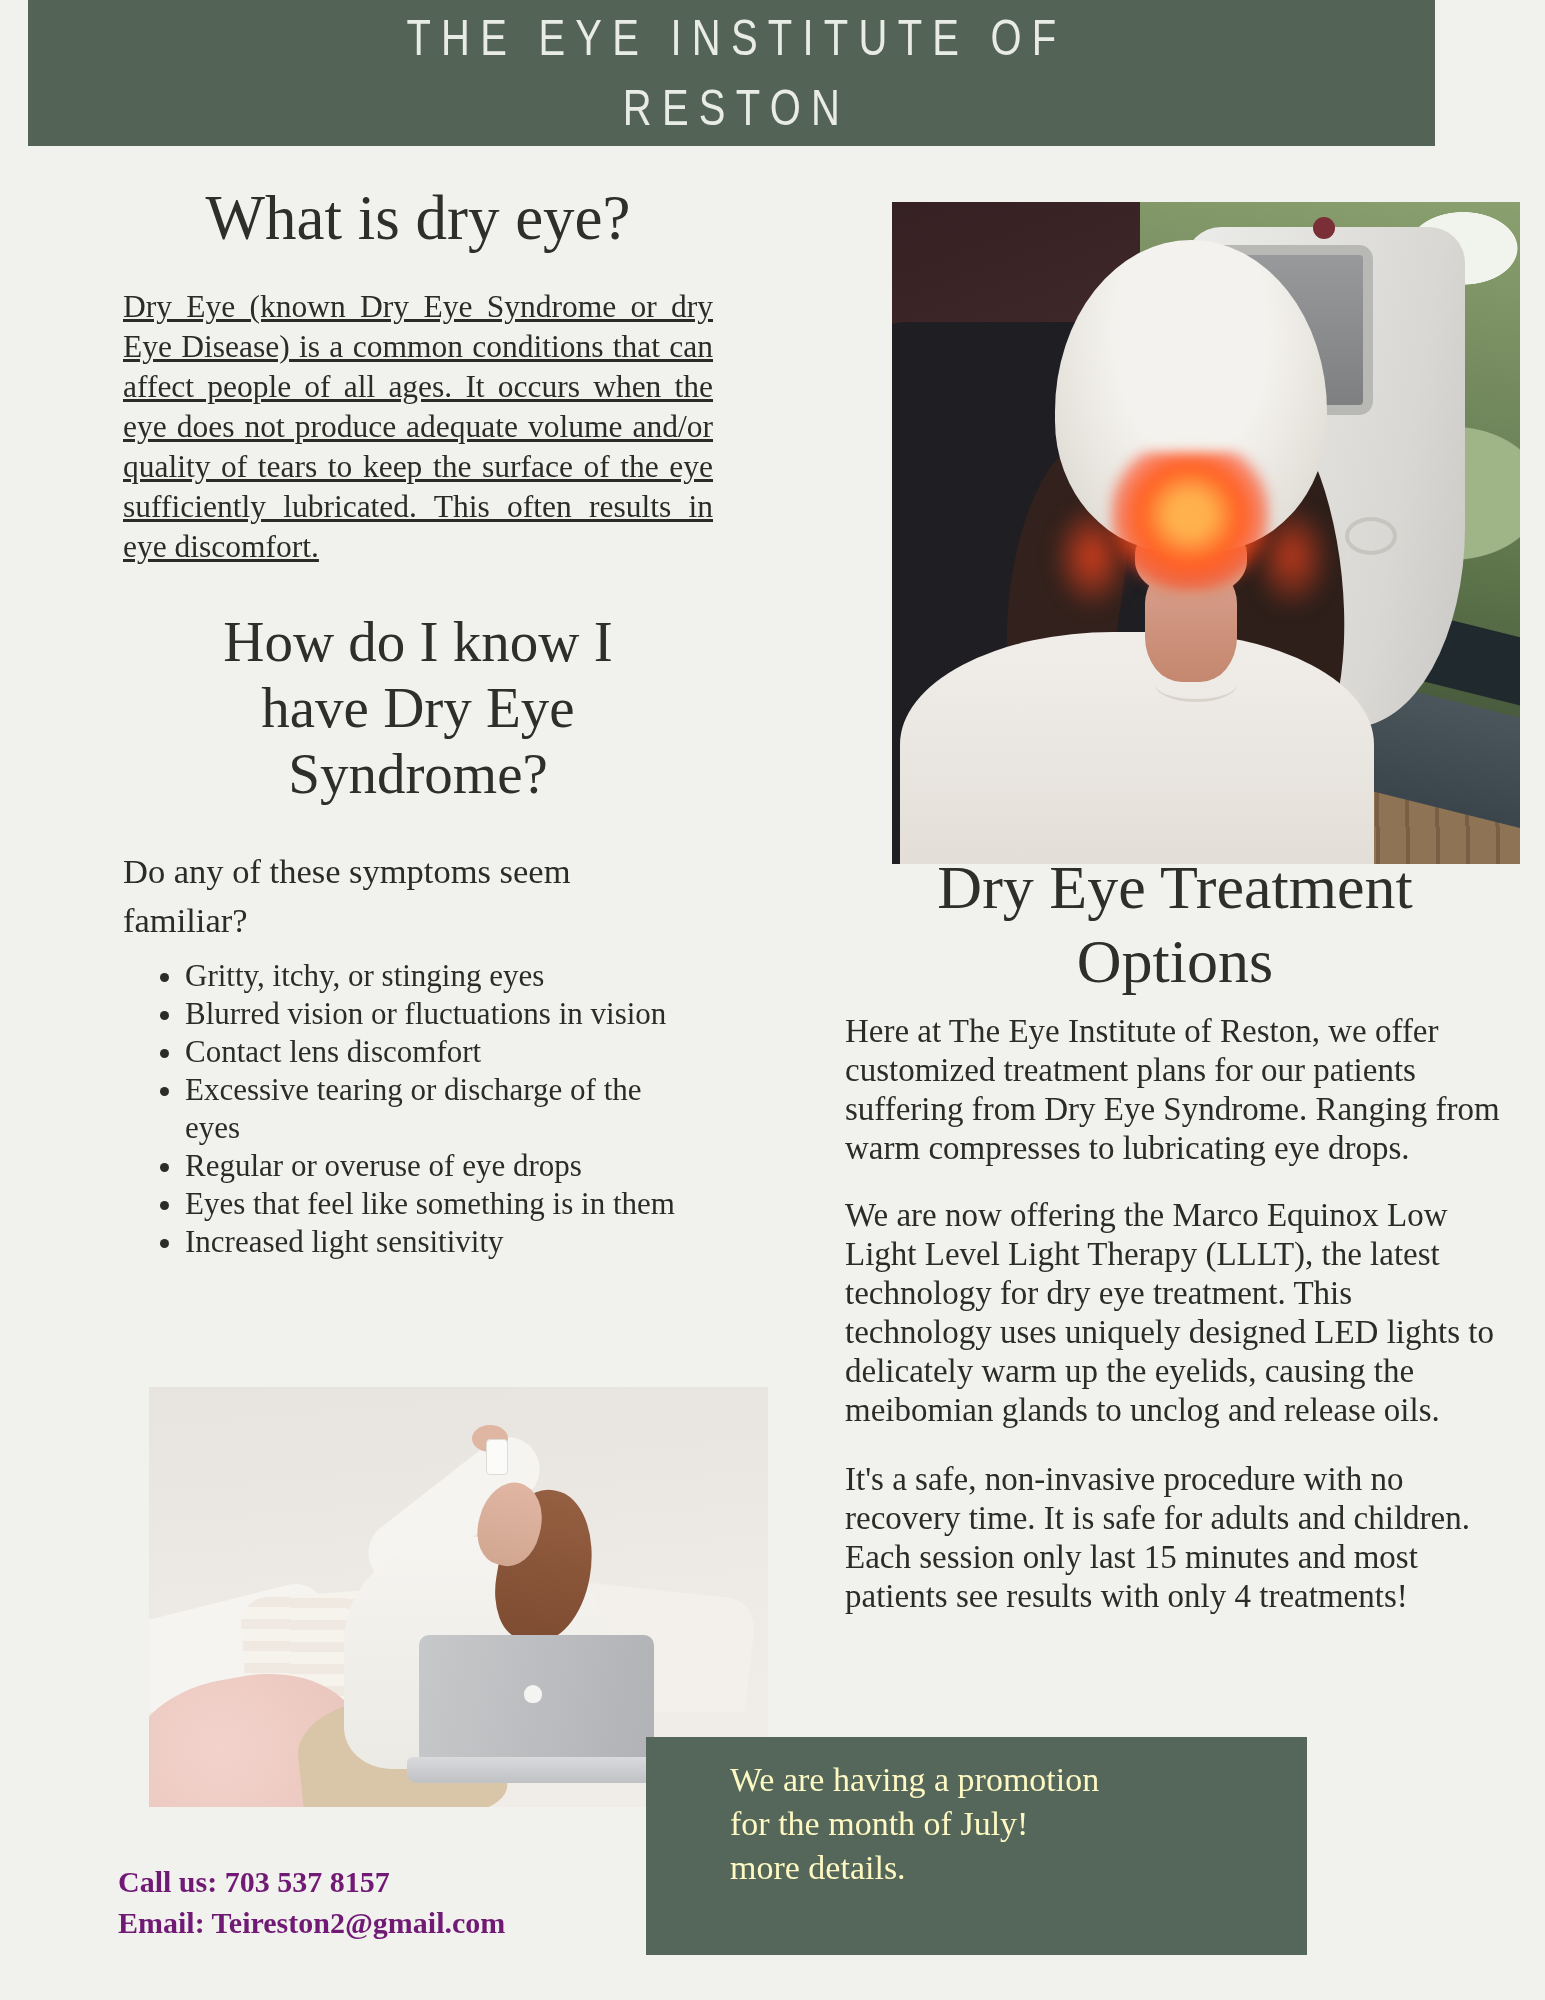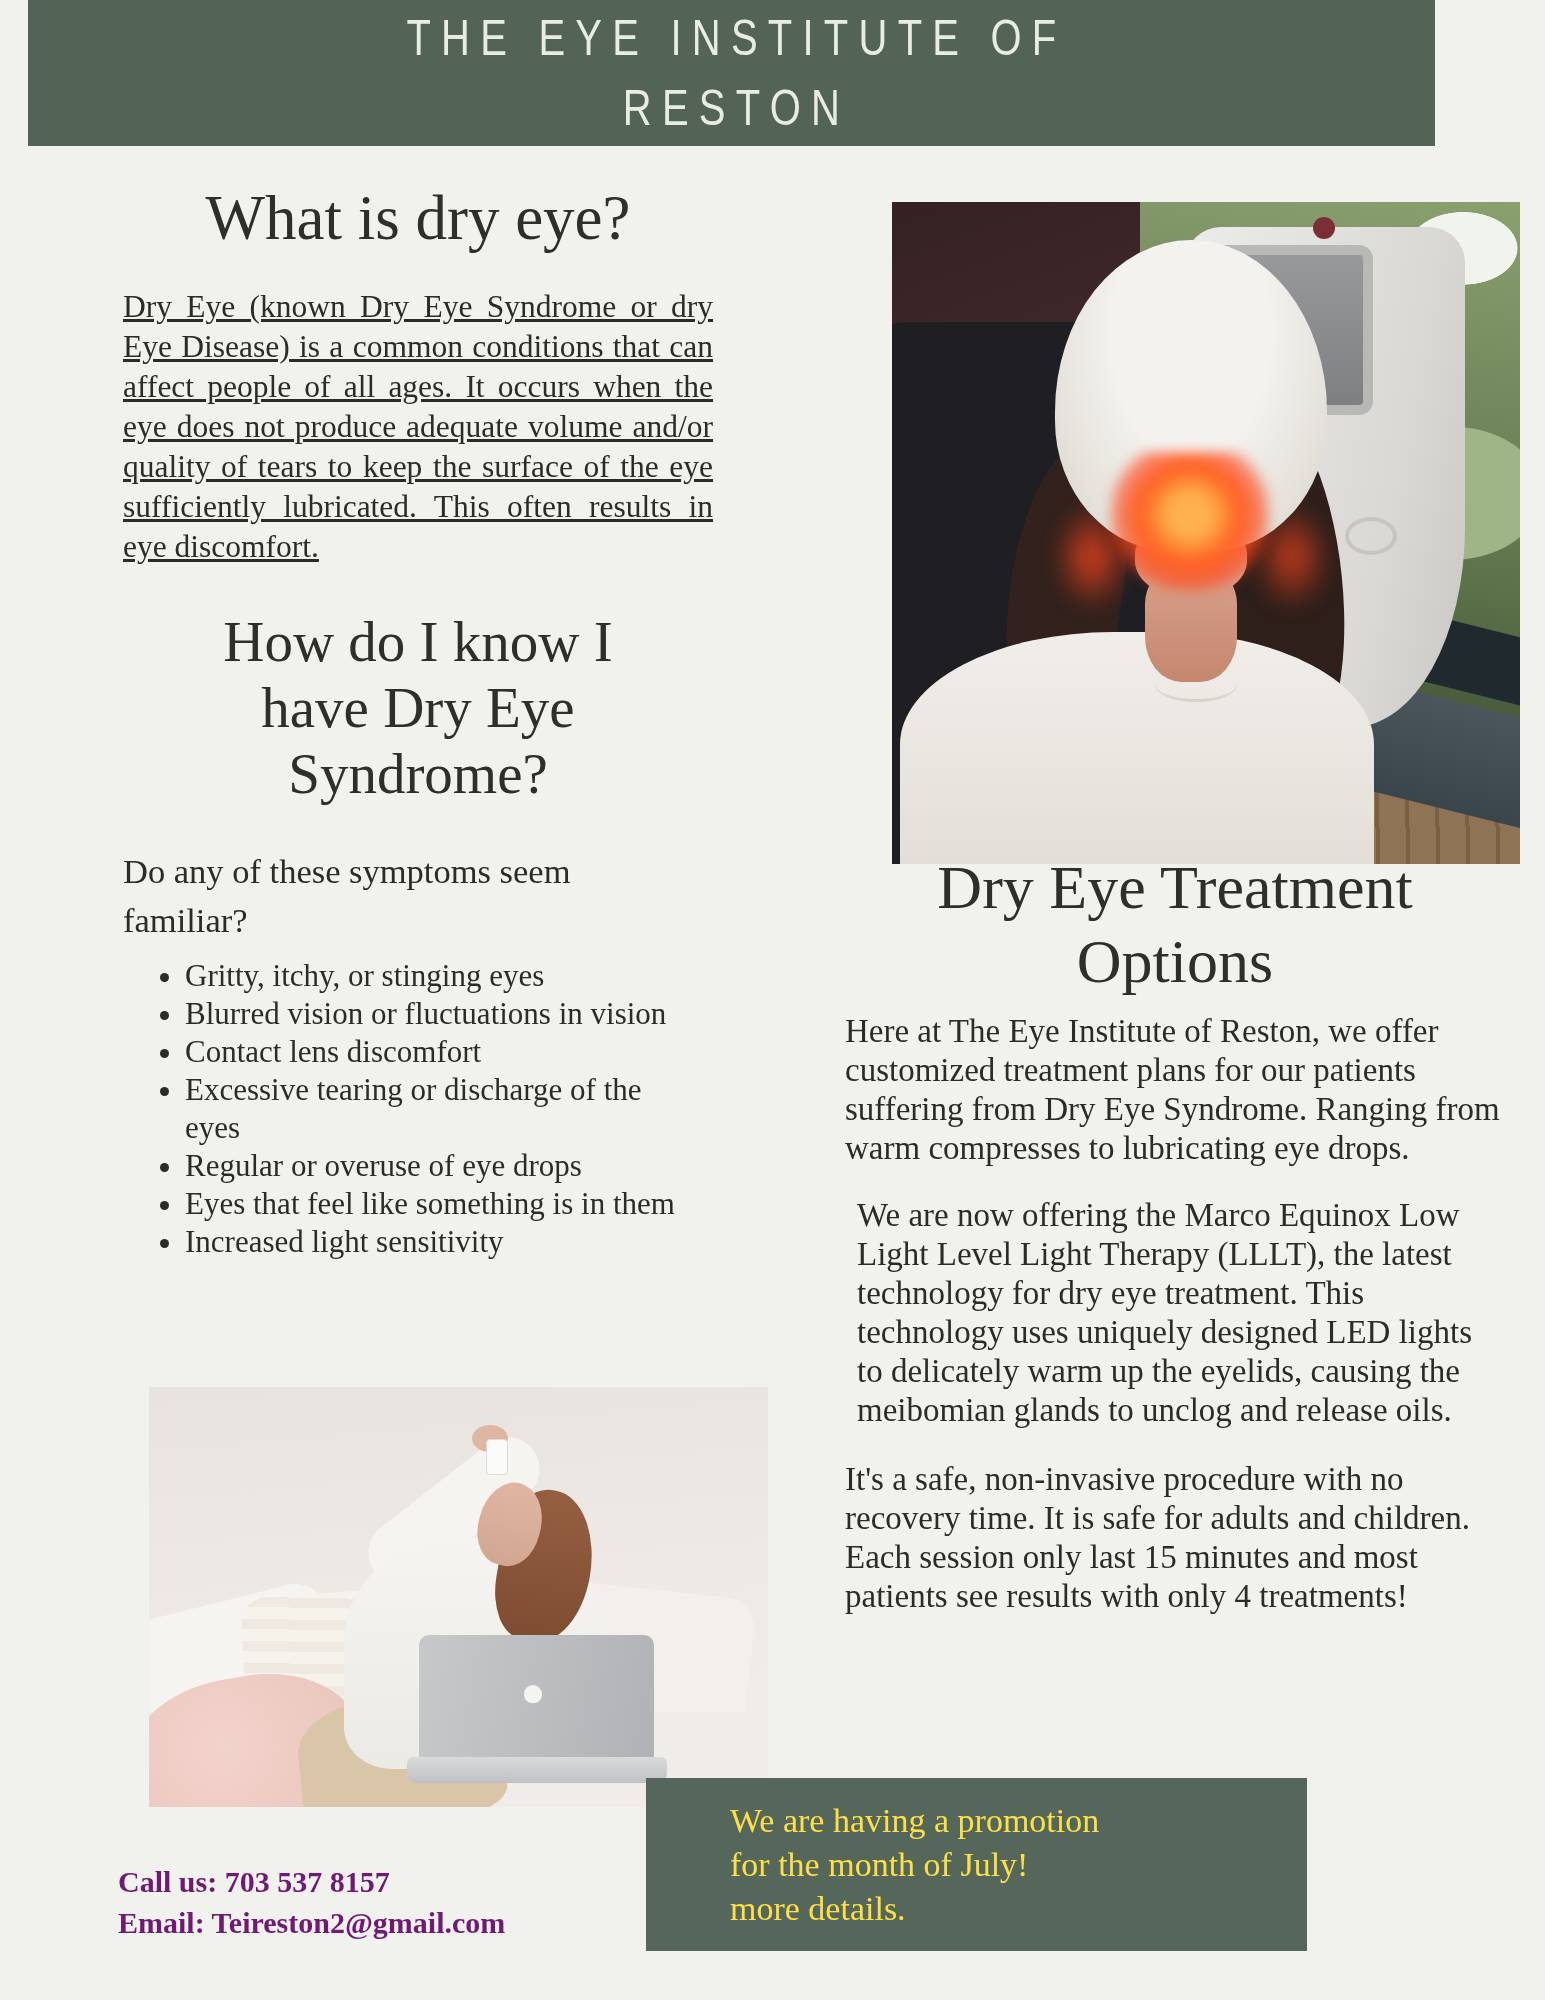--- a/index.html
+++ b/index.html
@@ -21,25 +21,25 @@
   .h2{margin:42px 0 0;font-size:57px;line-height:66px;text-align:center;font-weight:400;color:#2e2e2b;}
   .intro{margin:40px 0 0;font-size:34.5px;line-height:49px;max-width:470px;}
   .symptoms{margin:12px 0 12px;padding-left:62px;list-style:disc;}
   .symptoms li{font-size:31px;line-height:38px;max-width:500px;}
 
   
   .col-right{left:845px;top:0;width:660px;}
   .h3{margin:850px 0 0;font-size:62px;line-height:74px;text-align:center;font-weight:400;color:#2e2e2b;}
   .rpar{font-size:33px;line-height:39px;}
   .rpar1{margin:14px 0 0;}
-  .rpar2{margin:28px 12px 0;}
+  .rpar2{margin:28px 0 0;}
   .rpar3{margin:30px 0 0;}
 
   
-  .promo{left:646px;top:1778px;width:661px;height:173px;background:#54675a;color:#fde047;
+  .promo{left:646px;top:1737px;width:661px;height:218px;background:#54675a;color:#fef9c3;
          box-sizing:border-box;padding:21px 18px 0 84px;font-size:34px;line-height:44px;z-index:3;}
 
   
   .contact{left:118px;top:1861px;font-weight:bold;font-size:30px;line-height:41px;color:#701a75;z-index:4;}
 
   
   .therapy-photo{left:852px;top:186px;width:628px;height:662px;overflow:hidden;background:#3a3337;}
   .tp-wall{left:0;top:0;width:300px;height:430px;background:linear-gradient(160deg,#352023,#3f282a 40%,#2c1d20);}
   .tp-window{left:248px;top:0;width:380px;height:662px;background:
       radial-gradient(90px 60px at 85% 7%,#f0f4ec 0 60%,transparent 61%),

